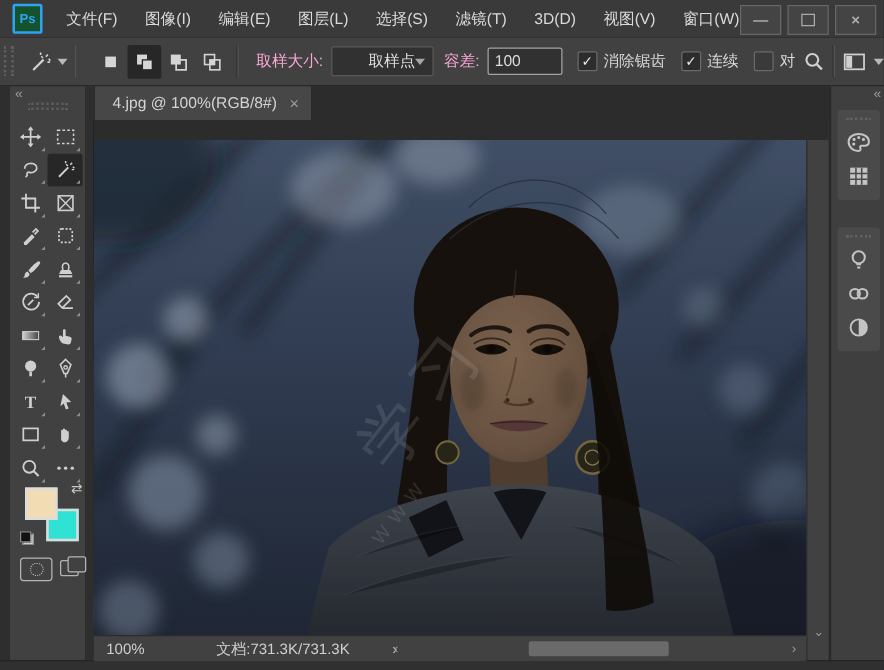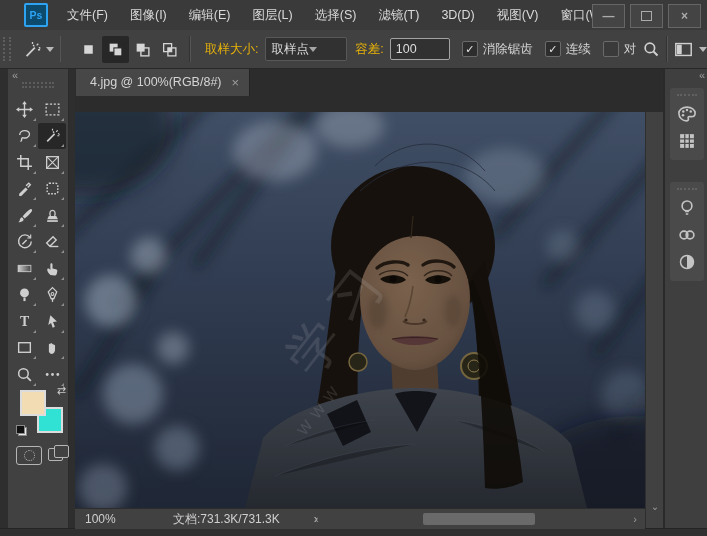--- a/index.html
+++ b/index.html
@@ -1,44 +1,44 @@
 <!DOCTYPE html>
 <html><head>
 <meta charset="utf-8">
 <style>
   html,body{margin:0;padding:0}
   body{width:707px;height:536px;position:relative;overflow:hidden;background:#2e2e2e;
        font-family:"Liberation Sans","DejaVu Sans",sans-serif;color:#d6d6d6;}
   
   .menubar{position:absolute;left:0;top:0;width:707px;height:30px;background:#3a3a3a;
            border-bottom:1px solid #262626;display:flex;align-items:center;z-index:30}
-  .ps-logo{width:20px;height:20px;margin-left:24px;background:#0c4a6e;border:2px solid #2ea3f2;
+  .ps-logo{width:20px;height:20px;margin-left:10px;background:#14532d;border:2px solid #2ea3f2;
            color:#2ea3f2;font-size:10.5px;font-weight:bold;display:flex;align-items:center;
            justify-content:center;border-radius:2px;flex:0 0 auto}
   .menus{display:flex;margin-left:8px;width:560px;overflow:hidden}
   .menu-item{padding:17px 11px;font-size:12.5px;line-height:29px;color:#dadada;white-space:nowrap}
   .win-controls{position:absolute;right:6px;top:4px;display:flex}
   .win-btn{width:31px;height:22px;border:1px solid #666;background:#444;color:#ababab;
            display:flex;align-items:center;justify-content:center;font-size:12px;margin-left:5px;
            font-weight:bold}
   .max-glyph{width:9px;height:8px;border:1.5px solid #ababab}
   
   .optionsbar{position:absolute;left:0;top:30px;width:707px;height:38px;background:#414141;
               border-bottom:1px solid #282828;display:flex;align-items:center;z-index:30;font-size:12.5px}
   .grip-v{width:5px;height:24px;margin-left:3px;border-left:2px dotted #5e5e5e;border-right:2px dotted #5e5e5e}
   .opt-sep{width:1px;height:26px;background:#333;border-right:1px solid #555;margin:0 6px}
   .tool-preset{display:flex;align-items:center;margin-left:12px}
   .chev{width:0;height:0;border-left:4px solid transparent;border-right:4px solid transparent;
         border-top:5px solid #b9b9b9;margin-left:4px}
   .modes{display:flex;margin-left:8px}
   .mode{width:27px;height:27px;display:flex;align-items:center;justify-content:center;border-radius:2px}
   .mode.active{background:#272727}
-  .opt-label{color:#eab308;margin:0 6px 0 8px;white-space:nowrap}
+  .opt-label{color:#f9a8d4;margin:0 6px 0 8px;white-space:nowrap}
   .dropdown{width:96px;height:22px;background:#313131;border:1px solid #585858;border-radius:2px;
-            display:flex;align-items:center;justify-content:flex-start;padding:0 6px;color:#dcdcdc}
+            display:flex;align-items:center;justify-content:flex-end;padding:0 6px;color:#dcdcdc}
   .dd-chev{width:0;height:0;border-left:4px solid transparent;border-right:4px solid transparent;
            border-top:5px solid #a5a5a5}
   .tol-input{width:48px;height:20px;background:#313131;border:1px solid #a3a3a3;border-radius:2px;
              color:#dcdcdc;font-size:12.5px;padding:0 5px;font-family:inherit}
   .cbx-row{display:flex;align-items:center;margin-left:12px;white-space:nowrap}
   .cbx{width:14px;height:14px;border:1px solid #6a6a6a;background:#2d2d2d;border-radius:2px;
        display:flex;align-items:center;justify-content:center;color:#e8e8e8;font-size:11px;
        margin-right:5px;flex:0 0 auto}
   .cbx.unchecked{color:transparent;background:#3a3a3a}
   

